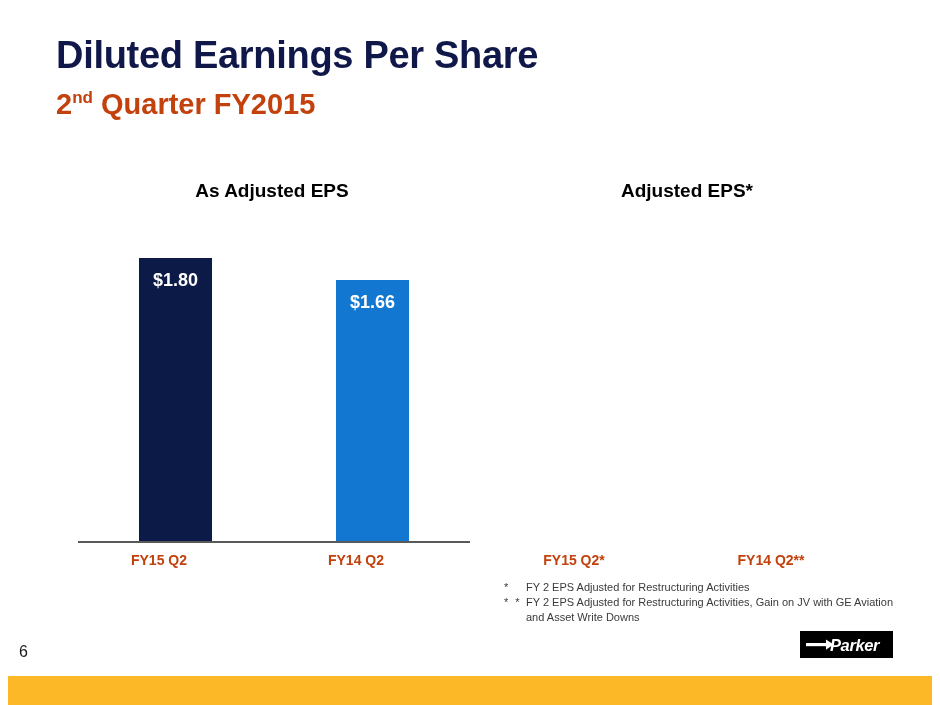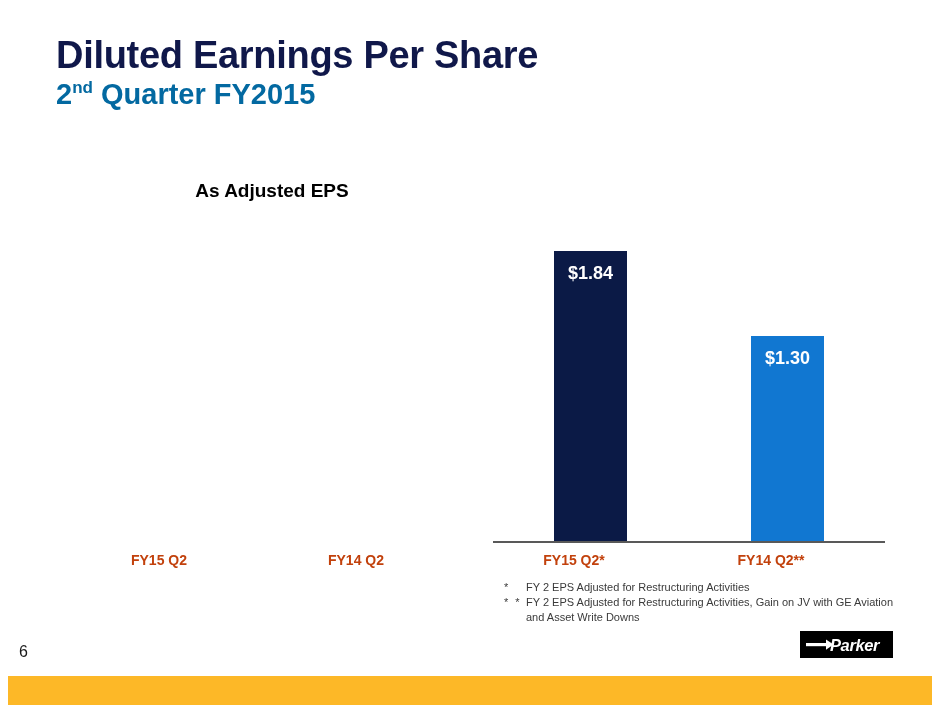--- a/index.html
+++ b/index.html
@@ -30,23 +30,23 @@
     font-size: 38px;
     font-weight: bold;
     color: #10184a;
     line-height: 1.05;
     letter-spacing: -0.3px;
     white-space: nowrap;
   }
   .slide-subtitle {
     font-size: 29px;
     font-weight: bold;
-    color: #0369a1;
+    color: #c2410c;
     line-height: 1.1;
-    margin-top: 3px;
+    margin-top: 13px;
     white-space: nowrap;
   }
   .slide-subtitle .sup {
     font-size: 17px;
     vertical-align: super;
     line-height: 0;
   }
 
   
   .panel {
@@ -176,34 +176,35 @@
 
 <div id="slide">
 
   <div class="title-block">
     <div class="slide-title">Diluted Earnings Per Share</div>
     <div class="slide-subtitle"><span>2</span><span class="sup">nd</span><span> Quarter FY2015</span></div>
   </div>
 
   <div class="panel left">
     <div class="panel-heading">As Adjusted EPS</div>
-    <div class="cat-label slot0">FY15 Q2</div>
-    <div class="cat-label slot1">FY14 Q2</div>
-  </div>
-
-  <div class="panel right">
     <div class="plot">
-      <div class="bar navy slot0" id="r-bar0" style="height: 289.8px; background: rgb(11, 26, 70);">
-        <span class="bar-value">$1.84</span>
+      <div class="bar navy slot0" id="l-bar0" style="height: 283.5px; background: rgb(11, 26, 70);">
+        <span class="bar-value">$1.80</span>
       </div>
-      <div class="bar blue slot1" id="r-bar1" style="height: 204.75px; background: rgb(17, 119, 209);">
-        <span class="bar-value">$1.30</span>
+      <div class="bar blue slot1" id="l-bar1" style="height: 261.45px; background: rgb(17, 119, 209);">
+        <span class="bar-value">$1.66</span>
       </div>
       <div class="axis-line"></div>
     </div>
+    <div class="cat-label slot0">FY15 Q2</div>
+    <div class="cat-label slot1">FY14 Q2</div>
+  </div>
+
+  <div class="panel right">
+    <div class="panel-heading">Adjusted EPS*</div>
     <div class="cat-label slot0">FY15 Q2*</div>
     <div class="cat-label slot1">FY14 Q2**</div>
   </div>
 
   <div class="footnotes">
     <div class="footnote-row">
       <span class="footnote-mark">*</span>
       <span class="footnote-text">FY 2 EPS Adjusted for Restructuring Activities</span>
     </div>
     <div class="footnote-row">

